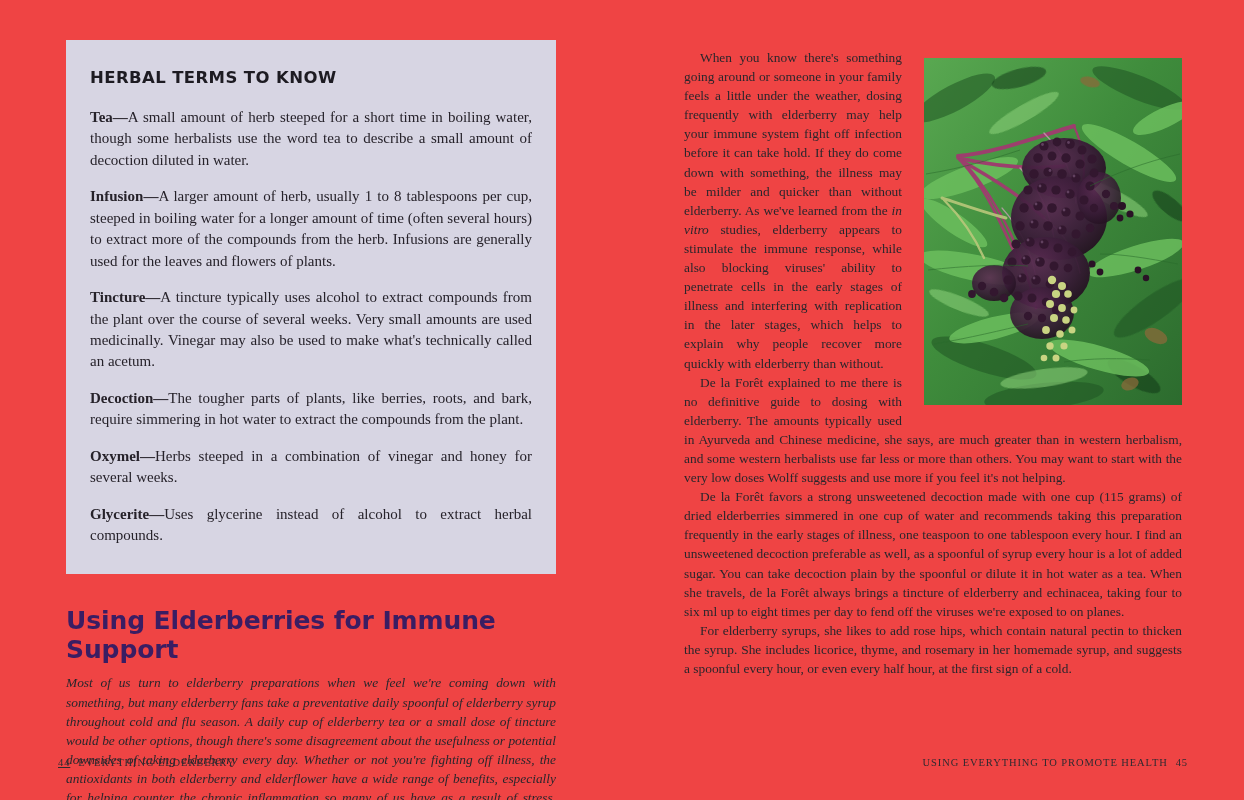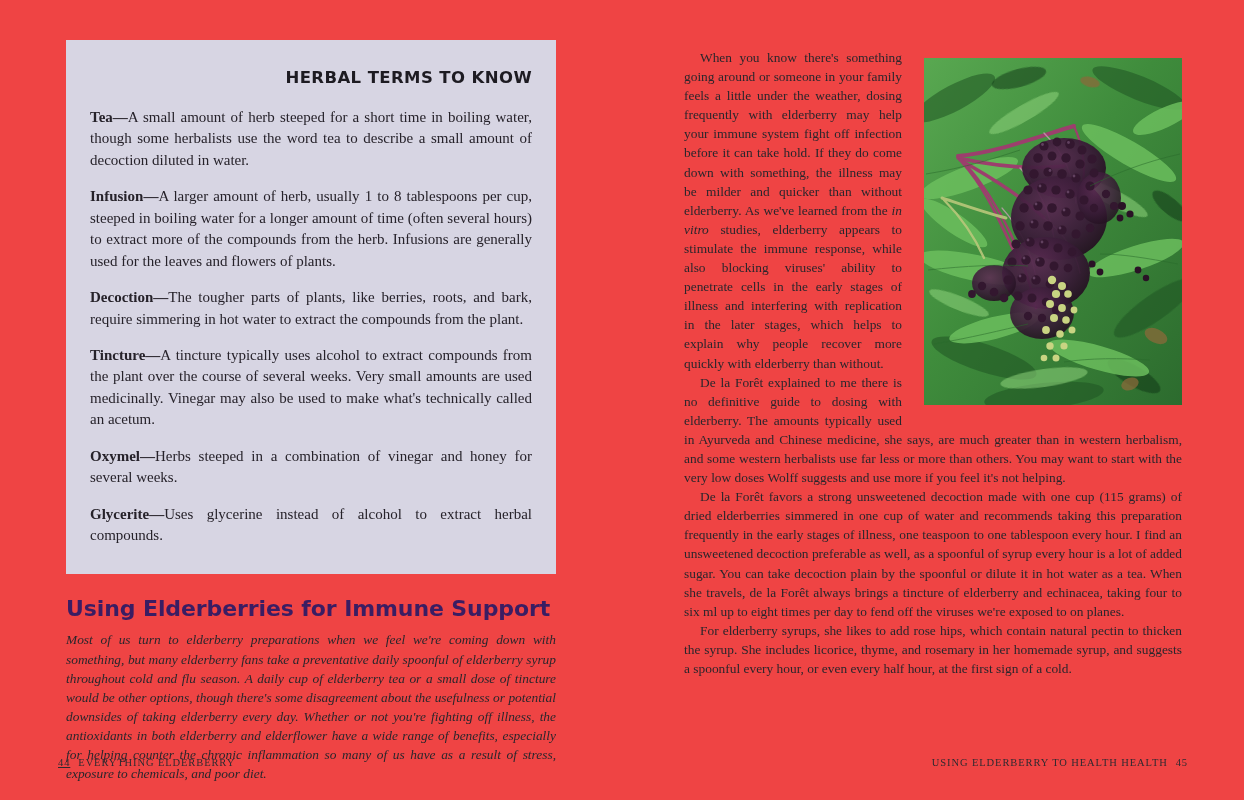--- a/index.html
+++ b/index.html
@@ -39,21 +39,21 @@
     width: 490px;
   }
 
   .terms-box {
     background: #d7d5e3;
     padding: 22px 24px 26px 24px;
     box-sizing: border-box;
     width: 490px;
   }
   .terms-title {
-    text-align: right;
+    text-align: left;
     font-family: "DejaVu Sans", sans-serif;
     font-weight: bold;
     font-size: 16.5px;
     letter-spacing: 0.4px;
     color: #1d1b22;
     margin: 6px 0 20px 0;
   }
   .term-entry {
     font-size: 15px;
     line-height: 1.43;
@@ -62,23 +62,23 @@
     color: #26222a;
   }
   .term-entry:last-child { margin-bottom: 2px; }
   .term-name {
     font-weight: bold;
   }
 
   .section-heading {
     font-family: "DejaVu Sans", sans-serif;
     font-weight: bold;
-    font-size: 22px;
+    font-size: 25px;
     color: #3a1d63;
-    margin: 22px 0 9px 0;
+    margin: 32px 0 9px 0;
     letter-spacing: -0.1px;
   }
 
   .body-para {
     font-size: 13.4px;
     line-height: 1.425;
     text-align: justify;
     margin: 0 0 8px 0;
     color: #2a262c;
     font-style: italic;
@@ -141,25 +141,25 @@
 
         <p class="term-entry">
           <span class="term-name">Tea</span><span class="term-name">—</span><span>A small amount of herb steeped for a short time in boiling water, though some herbalists use the word tea to describe a small amount of decoction diluted in water.</span>
         </p>
 
         <p class="term-entry">
           <span class="term-name">Infusion</span><span class="term-name">—</span><span>A larger amount of herb, usually 1 to 8 tablespoons per cup, steeped in boiling water for a longer amount of time (often several hours) to extract more of the compounds from the herb. Infusions are generally used for the leaves and flowers of plants.</span>
         </p>
 
         <p class="term-entry">
+          <span class="term-name">Tincture</span><span class="term-name">—</span><span>A tincture typically uses alcohol to extract compounds from the plant over the course of several weeks. Very small amounts are used medicinally. Vinegar may also be used to make what's technically called an acetum.</span>
+        </p>
+
+        <p class="term-entry">
           <span class="term-name">Decoction</span><span class="term-name">—</span><span>The tougher parts of plants, like berries, roots, and bark, require simmering in hot water to extract the compounds from the plant.</span>
-        </p>
-
-        <p class="term-entry">
-          <span class="term-name">Tincture</span><span class="term-name">—</span><span>A tincture typically uses alcohol to extract compounds from the plant over the course of several weeks. Very small amounts are used medicinally. Vinegar may also be used to make what's technically called an acetum.</span>
         </p>
 
         <p class="term-entry">
           <span class="term-name">Oxymel</span><span class="term-name">—</span><span>Herbs steeped in a combination of vinegar and honey for several weeks.</span>
         </p>
 
         <p class="term-entry">
           <span class="term-name">Glycerite</span><span class="term-name">—</span><span>Uses glycerine instead of alcohol to extract herbal compounds.</span>
         </p>
       </div>
@@ -383,17 +383,17 @@
       <p class="right-para indent"><span>When you know there's something going around or someone in your family feels a little under the weather, dosing frequently with elderberry may help your immune system fight off infection before it can take hold. If they do come down with something, the illness may be milder and quicker than without elderberry. As we've learned from the </span><em>in vitro</em><span> studies, elderberry appears to stimulate the immune response, while also blocking viruses' ability to penetrate cells in the early stages of illness and interfering with replication in the later stages, which helps to explain why people recover more quickly with elderberry than without.</span></p>
 
       <p class="right-para indent">De la Forêt explained to me there is no definitive guide to dosing with elderberry. The amounts typically used in Ayurveda and Chinese medicine, she says, are much greater than in western herbalism, and some western herbalists use far less or more than others. You may want to start with the very low doses Wolff suggests and use more if you feel it's not helping.</p>
 
       <p class="right-para indent">De la Forêt favors a strong unsweetened decoction made with one cup (115 grams) of dried elderberries simmered in one cup of water and recommends taking this preparation frequently in the early stages of illness, one teaspoon to one tablespoon every hour. I find an unsweetened decoction preferable as well, as a spoonful of syrup every hour is a lot of added sugar. You can take decoction plain by the spoonful or dilute it in hot water as a tea. When she travels, de la Forêt always brings a tincture of elderberry and echinacea, taking four to six ml up to eight times per day to fend off the viruses we're exposed to on planes.</p>
 
       <p class="right-para indent">For elderberry syrups, she likes to add rose hips, which contain natural pectin to thicken the syrup. She includes licorice, thyme, and rosemary in her homemade syrup, and suggests a spoonful every hour, or even every half hour, at the first sign of a cold.</p>
     </div>
 
     <div class="footer footer-right">
-      <span class="running-head">USING ELDERBERRY TO HEALTH HEALTH</span><span class="folio" style="margin-right:0;">45</span>
+      <span class="running-head">USING EVERYTHING TO PROMOTE HEALTH</span><span class="folio" style="margin-right:0;">45</span>
     </div>
   </div>
 
 </div>
 
 </body></html>

